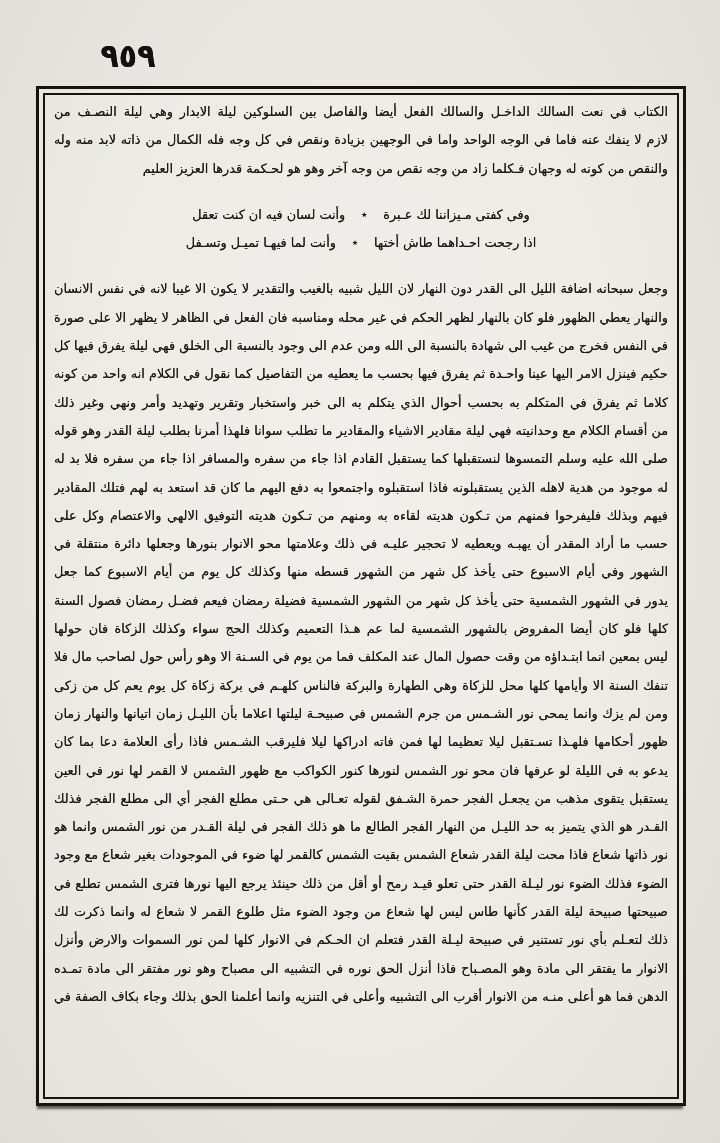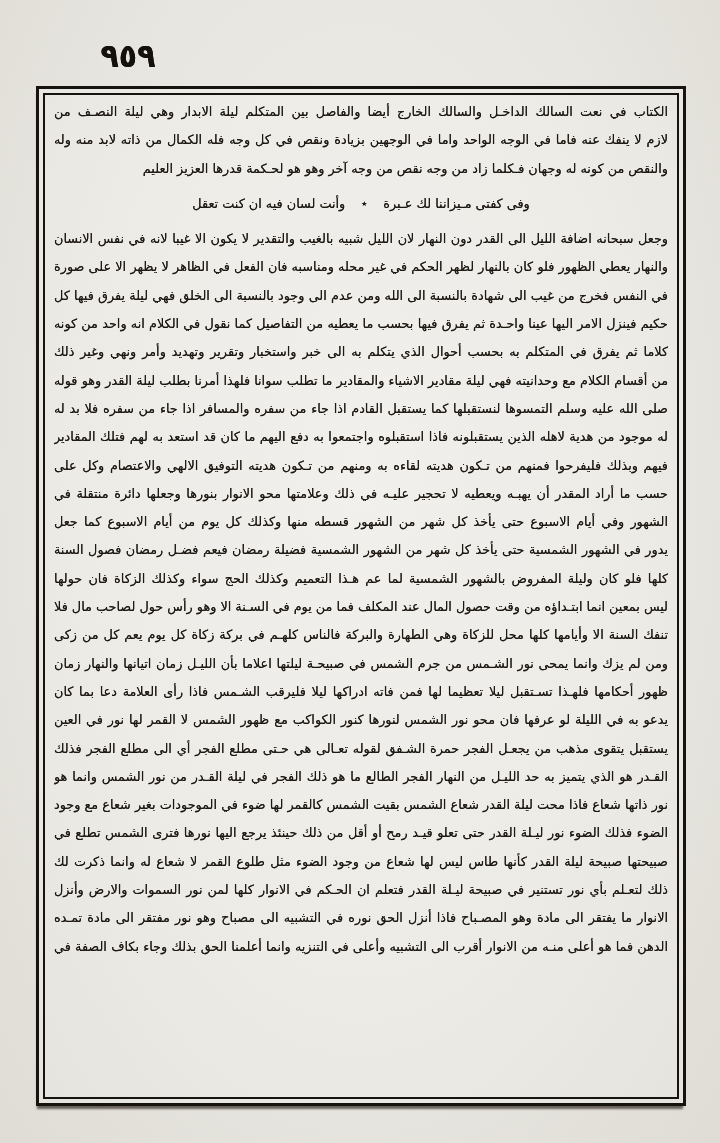--- a/index.html
+++ b/index.html
@@ -53,21 +53,21 @@
     height: 28.3px;
     line-height: 28.3px;
     overflow: hidden;
     text-align: justify;
     text-align-last: justify;
   }
   .line.para-end {
     text-align-last: right;
   }
 
-  .poetry-block { margin: 7px 0; }
+  .poetry-block { margin: 18px 0; }
   .line.poetry {
     text-align: center;
     text-align-last: center;
     font-weight: 500;
   }
   .poetry .star {
     display: inline-block;
     padding: 0 16px;
     font-size: 11px;
     vertical-align: 1px;
@@ -76,45 +76,48 @@
 </head>
 <body>
 
 <div class="page-number">٩٥٩</div>
 
 <div class="frame-outer">
   <div class="frame-inner">
     <div class="text-area" dir="rtl">
 
       <div>
-        <div class="line">الكتاب في نعت السالك الداخـل والسالك الخارج أيضا والفاصل بين المتكلم ليلة الابدار وهي ليلة النصـف من</div>
+        <div class="line">الكتاب في نعت السالك الداخـل والسالك الفعل أيضا والفاصل بين السلوكين ليلة الابدار وهي ليلة النصـف من</div>
         <div class="line">لازم لا ينفك عنه فاما في الوجه الواحد واما في الوجهين بزيادة ونقص في كل وجه فله الكمال من ذاته لابد منه وله الزيادة</div>
         <div class="line para-end">والنقص من كونه له وجهان فـكلما زاد من وجه نقص من وجه آخر وهو هو لحـكمة قدرها العزيز العليم</div>
       </div>
 
       <div class="poetry-block">
         <div class="line poetry">
           <span>وفى كفتى مـيزاننا لك عـبرة</span><span class="star">٭</span><span>وأنت لسان فيه ان كنت تعقل</span>
+        </div>
+        <div class="line poetry">
+          <span>اذا رجحت احـداهما طاش أختها</span><span class="star">٭</span><span>وأنت لما فيهـا تميـل وتسـفل</span>
         </div>
       </div>
 
       <div>
         <div class="line">وجعل سبحانه اضافة الليل الى القدر دون النهار لان الليل شبيه بالغيب والتقدير لا يكون الا غيبا لانه في نفس الانسان</div>
         <div class="line">والنهار يعطي الظهور فلو كان بالنهار لظهر الحكم في غير محله ومناسبه فان الفعل في الظاهر لا يظهر الا على صورة ما هو</div>
         <div class="line">في النفس فخرج من غيب الى شهادة بالنسبة الى الله ومن عدم الى وجود بالنسبة الى الخلق فهي ليلة يفرق فيها كل أمر</div>
         <div class="line">حكيم فينزل الامر اليها عينا واحـدة ثم يفرق فيها بحسب ما يعطيه من التفاصيل كما نقول في الكلام انه واحد من كونه</div>
         <div class="line">كلاما ثم يفرق في المتكلم به بحسب أحوال الذي يتكلم به الى خبر واستخبار وتقرير وتهديد وأمر ونهي وغير ذلك</div>
         <div class="line">من أقسام الكلام مع وحدانيته فهي ليلة مقادير الاشياء والمقادير ما تطلب سوانا فلهذا أمرنا بطلب ليلة القدر وهو قوله</div>
         <div class="line">صلى الله عليه وسلم التمسوها لنستقبلها كما يستقبل القادم اذا جاء من سفره والمسافر اذا جاء من سفره فلا بد له اذا كان</div>
         <div class="line">له موجود من هدية لاهله الذين يستقبلونه فاذا استقبلوه واجتمعوا به دفع اليهم ما كان قد استعد به لهم فتلك المقادير</div>
         <div class="line">فيهم وبذلك فليفرحوا فمنهم من تـكون هديته لقاءه به ومنهم من تـكون هديته التوفيق الالهي والاعتصام وكل على</div>
         <div class="line">حسب ما أراد المقدر أن يهبـه ويعطيه لا تحجير عليـه في ذلك وعلامتها محو الانوار بنورها وجعلها دائرة منتقلة في</div>
         <div class="line">الشهور وفي أيام الاسبوع حتى يأخذ كل شهر من الشهور قسطه منها وكذلك كل يوم من أيام الاسبوع كما جعل رمضان</div>
         <div class="line">يدور في الشهور الشمسية حتى يأخذ كل شهر من الشهور الشمسية فضيلة رمضان فيعم فضـل رمضان فصول السنة</div>
-        <div class="line">كلها فلو كان وليلة المفروض بالشهور الشمسية لما عم هـذا التعميم وكذلك الحج سواء وكذلك الزكاة فان حولها</div>
+        <div class="line">كلها فلو كان أيضا المفروض بالشهور الشمسية لما عم هـذا التعميم وكذلك الحج سواء وكذلك الزكاة فان حولها</div>
         <div class="line">ليس بمعين انما ابتـداؤه من وقت حصول المال عند المكلف فما من يوم في السـنة الا وهو رأس حول لصاحب مال فلا</div>
         <div class="line">تنفك السنة الا وأيامها كلها محل للزكاة وهي الطهارة والبركة فالناس كلهـم في بركة زكاة كل يوم يعم كل من زكى فيه</div>
         <div class="line">ومن لم يزك وانما يمحى نور الشـمس من جرم الشمس في صبيحـة ليلتها اعلاما بأن الليـل زمان اتيانها والنهار زمان</div>
         <div class="line">ظهور أحكامها فلهـذا تسـتقبل ليلا تعظيما لها فمن فاته ادراكها ليلا فليرقب الشـمس فاذا رأى العلامة دعا بما كان</div>
         <div class="line">يدعو به في الليلة لو عرفها فان محو نور الشمس لنورها كنور الكواكب مع ظهور الشمس لا القمر لها نور في العين</div>
         <div class="line">يستقبل يتقوى مذهب من يجعـل الفجر حمرة الشـفق لقوله تعـالى هي حـتى مطلع الفجر أي الى مطلع الفجر فذلك</div>
         <div class="line">القـدر هو الذي يتميز به حد الليـل من النهار الفجر الطالع ما هو ذلك الفجر في ليلة القـدر من نور الشمس وانما هو</div>
         <div class="line">نور ذاتها شعاع فاذا محت ليلة القدر شعاع الشمس بقيت الشمس كالقمر لها ضوء في الموجودات بغير شعاع مع وجود</div>
         <div class="line">الضوء فذلك الضوء نور ليـلة القدر حتى تعلو قيـد رمح أو أقل من ذلك حينئذ يرجع اليها نورها فترى الشمس تطلع في</div>
         <div class="line">صبيحتها صبيحة ليلة القدر كأنها طاس ليس لها شعاع من وجود الضوء مثل طلوع القمر لا شعاع له وانما ذكرت لك</div>

